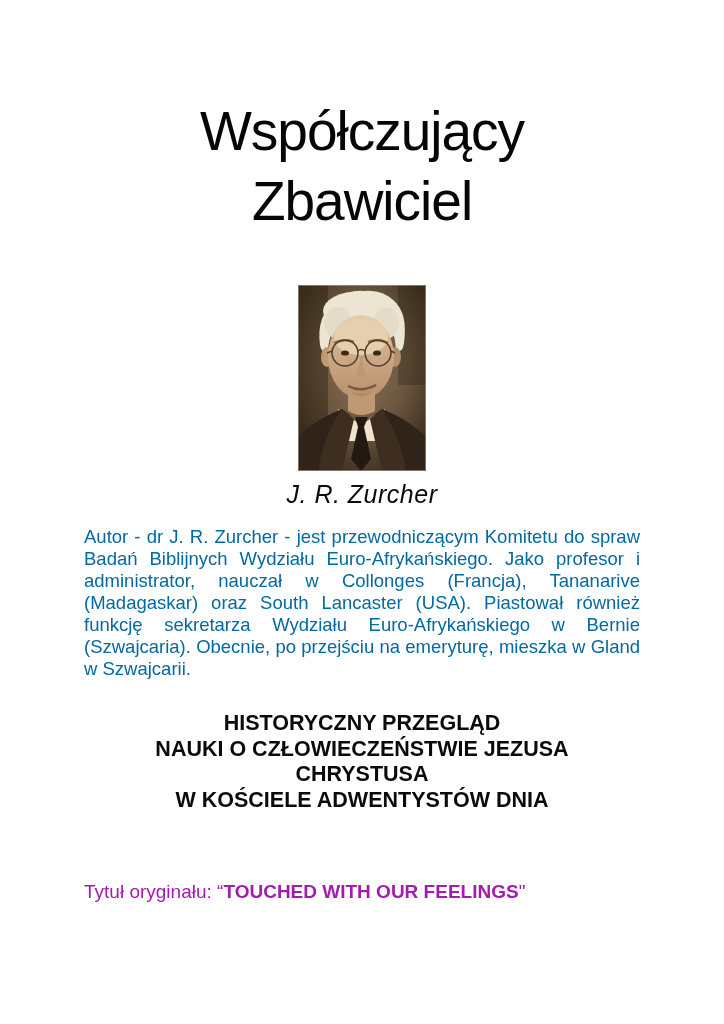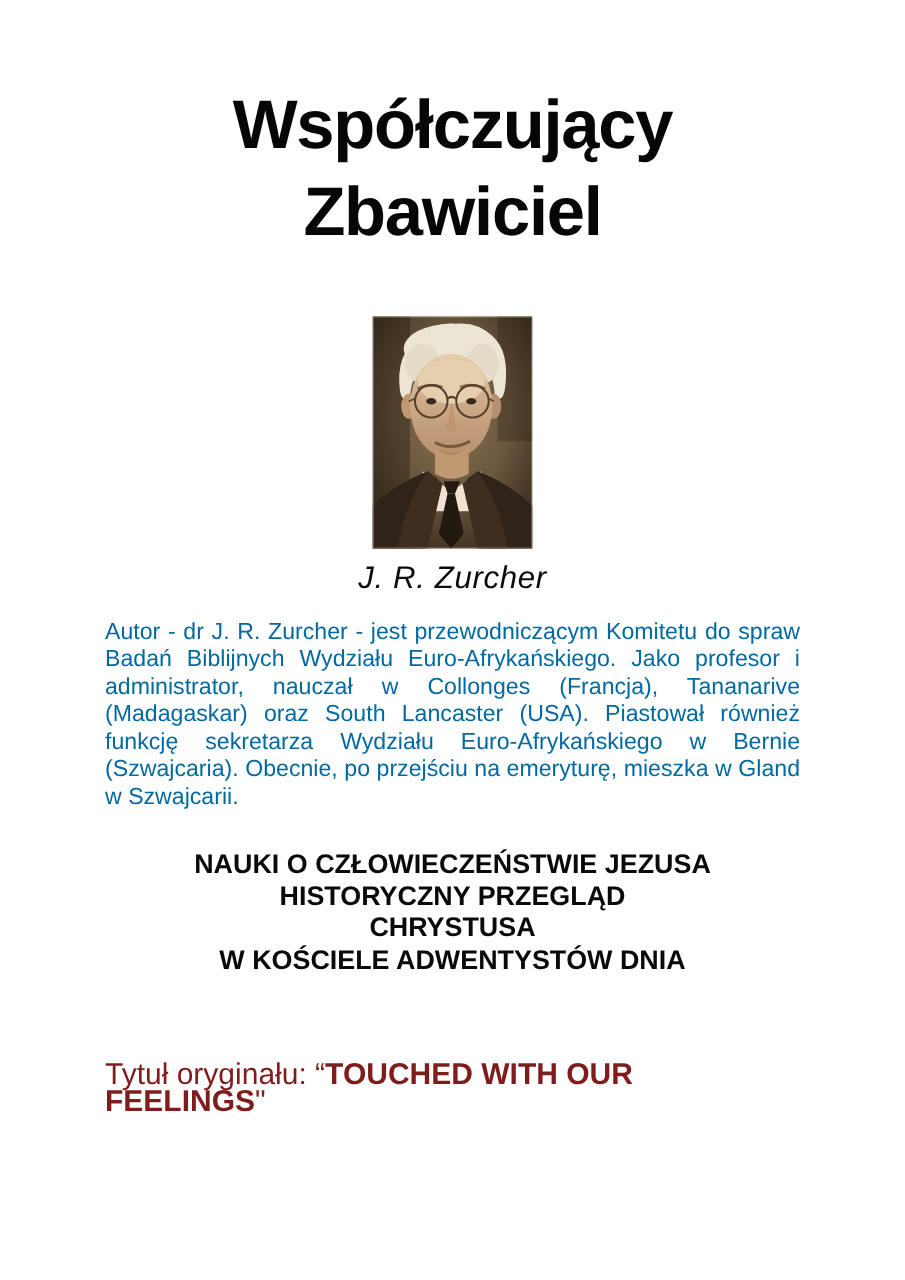--- a/index.html
+++ b/index.html
@@ -8,25 +8,25 @@
     position: relative;
     width: 724px;
     height: 1024px;
     margin: 0 auto;
     background: #ffffff;
     font-family: "Liberation Sans", "DejaVu Sans", sans-serif;
     color: #111111;
     overflow: hidden;
   }
   .main-title {
-    padding-top: 64px;
+    padding-top: 96px;
     text-align: center;
     font-size: 55px;
     line-height: 70px;
-    font-weight: bold;
+    font-weight: normal;
     color: #060606;
     letter-spacing: -1px;
   }
   .main-title .title-line { display: block; }
   .photo-wrap {
     width: 128px;
     margin: 49px auto 0 auto;
   }
   .photo-wrap svg { display: block; }
   .photo-caption {
@@ -51,23 +51,23 @@
     margin-top: 31px;
     text-align: center;
     font-size: 21.5px;
     line-height: 25.5px;
     font-weight: bold;
     color: #0a0a0a;
   }
   .subtitle-heading .heading-line { display: block; }
   .original-title-line {
     margin: 68px 84px 16px 84px;
-    font-size: 24px;
+    font-size: 19px;
     line-height: 22px;
-    color: #7f1d1d;
+    color: #a21caf;
   }
   .original-title-line .bold-part { font-weight: bold; }
 </style>
 </head>
 <body>
 
 <div class="page">
 
   <h1 class="main-title">
     <span class="title-line">Współczujący</span>
@@ -135,21 +135,21 @@
 
       <rect x="0.5" y="0.5" width="127" height="185" fill="none" stroke="#c9bca9" stroke-width="1" opacity="0.5"></rect>
     </svg>
   </div>
 
   <div class="photo-caption">J. R. Zurcher</div>
 
   <p class="author-bio">Autor - dr J. R. Zurcher - jest przewodniczącym Komitetu do spraw Badań Biblijnych Wydziału Euro-Afrykańskiego. Jako profesor i administrator, nauczał w Collonges (Francja), Tananarive (Madagaskar) oraz South Lancaster (USA). Piastował również funkcję sekretarza Wydziału Euro-Afrykańskiego w Bernie (Szwajcaria). Obecnie, po przejściu na emeryturę, mieszka w Gland w Szwajcarii.</p>
 
   <h2 class="subtitle-heading">
+    <span class="heading-line">HISTORYCZNY PRZEGLĄD</span>
     <span class="heading-line">NAUKI O CZŁOWIECZEŃSTWIE JEZUSA</span>
-    <span class="heading-line">HISTORYCZNY PRZEGLĄD</span>
     <span class="heading-line">CHRYSTUSA</span>
     <span class="heading-line">W KOŚCIELE ADWENTYSTÓW DNIA</span>
   </h2>
 
   <p class="original-title-line"><span>Tytuł oryginału: </span><span>“</span><span class="bold-part">TOUCHED WITH OUR FEELINGS</span><span>"</span></p>
 
 </div>
 
 </body></html>

